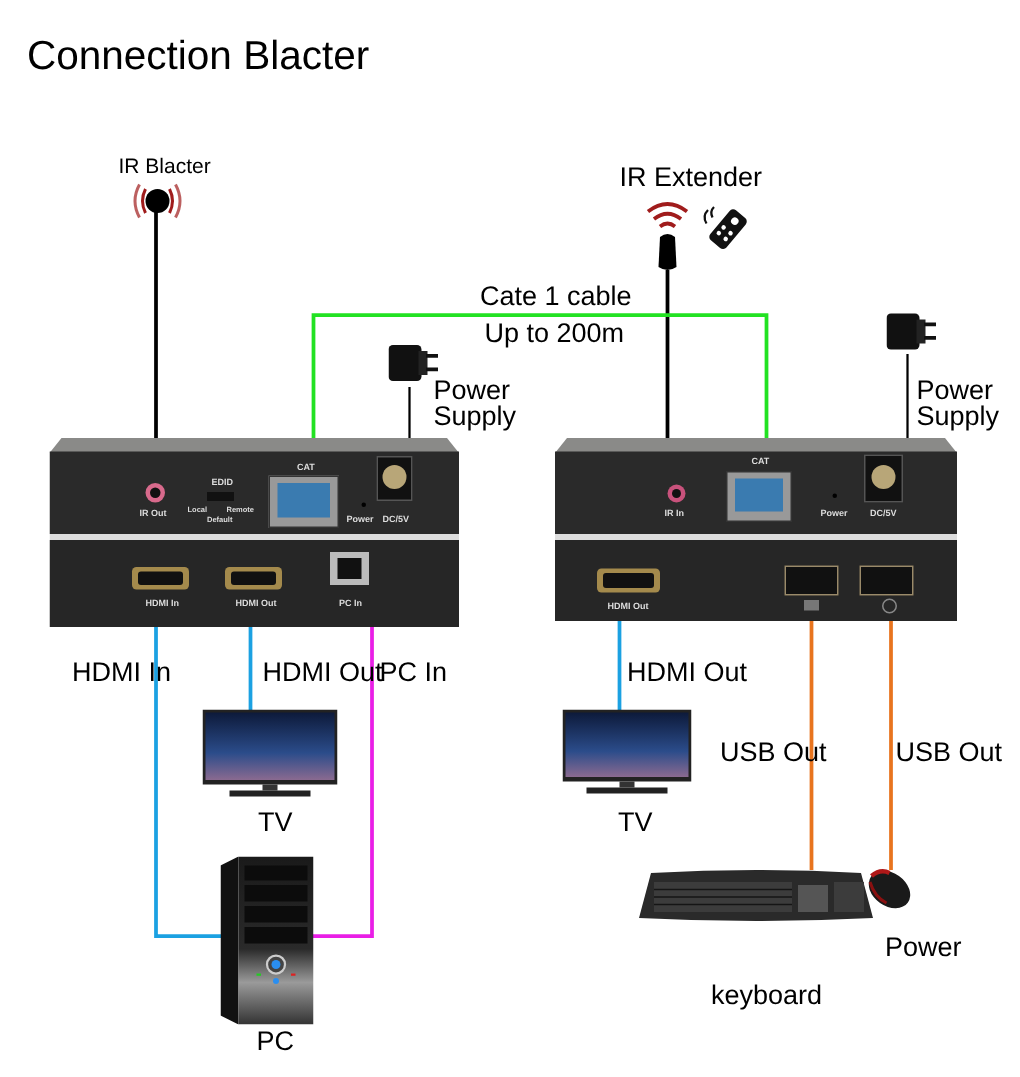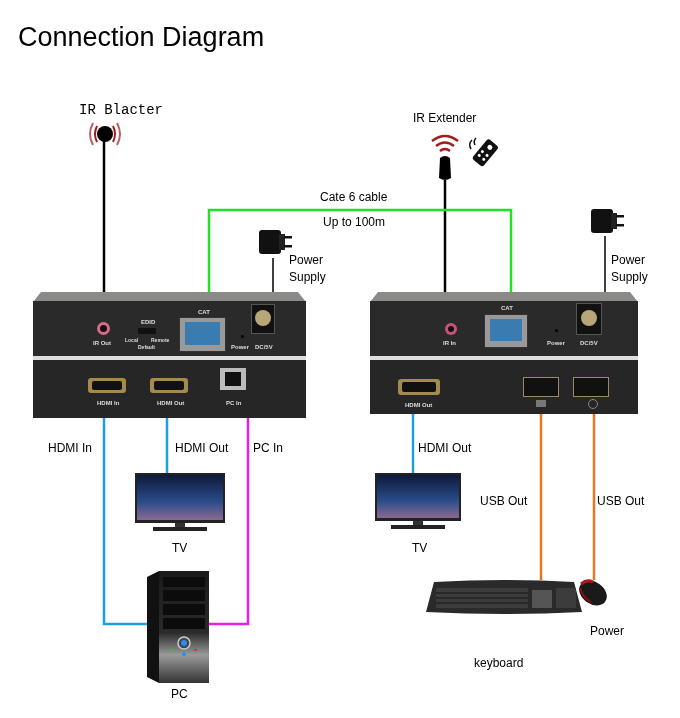--- a/index.html
+++ b/index.html
@@ -1,27 +1,27 @@
 <!DOCTYPE html>
 <html><head>
 <meta charset="utf-8">
 <style>
   html, body { margin:0; padding:0; background:#ffffff; }
   body { width:680px; height:718px; position:relative; overflow:hidden;
          font-family:"Liberation Sans", sans-serif; color:#000; }
   .abs { position:absolute; }
   .title { left:18px; top:20px; font-size:27px; line-height:34px; white-space:nowrap; }
-  .lbl { font-size:12px; line-height:17px; white-space:nowrap; }
+  .lbl { font-size:18px; line-height:17px; white-space:nowrap; }
   .tiny { font-size:6px; color:#ddd; font-weight:bold; white-space:nowrap; line-height:7px; }
   svg.wires { position:absolute; left:0; top:0; }
 </style>
 </head>
 <body>
 
-<div class="abs title">Connection Diagram</div>
+<div class="abs title">Connection Blacter</div>
 
 <svg class="wires" width="680" height="718">
 
   <line x1="104" y1="140" x2="104" y2="318" stroke="#000" stroke-width="2.5"></line>
 
   <line x1="445" y1="180" x2="445" y2="318" stroke="#000" stroke-width="2.5"></line>
 
   <line x1="273" y1="258" x2="273" y2="300" stroke="#000" stroke-width="1.5"></line>
   <line x1="605" y1="236" x2="605" y2="300" stroke="#000" stroke-width="1.5"></line>
 
@@ -32,21 +32,21 @@
   <line x1="167" y1="412" x2="167" y2="474" stroke="#1ba1e2" stroke-width="2.5"></line>
 
   <polyline points="248,412 248,624 207,624" fill="none" stroke="#e91ee6" stroke-width="2.5"></polyline>
 
   <line x1="413" y1="412" x2="413" y2="474" stroke="#1ba1e2" stroke-width="2.5"></line>
 
   <line x1="541" y1="412" x2="541" y2="580" stroke="#e8741e" stroke-width="2.5"></line>
   <line x1="594" y1="412" x2="594" y2="580" stroke="#e8741e" stroke-width="2.5"></line>
 </svg>
 
-<div class="abs lbl" style="left:79px;top:102px;font-size:14px;font-family:Liberation Mono, monospace;">IR Blacter</div>
+<div class="abs lbl" style="left:79px;top:102px;font-size:14px;">IR Blacter</div>
 <svg class="abs" style="left:84px;top:118px;" width="42" height="32">
   <path d="M9,5 Q3,16 9,27" stroke="#a01c1c" stroke-width="2" fill="none" opacity="0.7"></path>
   <path d="M13,8 Q9,16 13,24" stroke="#a01c1c" stroke-width="2" fill="none"></path>
   <path d="M33,5 Q39,16 33,27" stroke="#a01c1c" stroke-width="2" fill="none" opacity="0.7"></path>
   <path d="M29,8 Q33,16 29,24" stroke="#a01c1c" stroke-width="2" fill="none"></path>
   <circle cx="21" cy="16" r="8" fill="#000"></circle>
 </svg>
 
 <div class="abs lbl" style="left:413px;top:110px;">IR Extender</div>
 <svg class="abs" style="left:428px;top:130px;" width="80" height="56">
@@ -59,22 +59,22 @@
     <circle cx="0" cy="-6" r="2.5" fill="#fff"></circle>
     <circle cx="-3" cy="2" r="1.5" fill="#fff"></circle>
     <circle cx="3" cy="2" r="1.5" fill="#fff"></circle>
     <circle cx="-3" cy="7" r="1.5" fill="#fff"></circle>
     <circle cx="3" cy="7" r="1.5" fill="#fff"></circle>
   </g>
   <path d="M44,10 Q40,14 43,19" stroke="#111" stroke-width="1.5" fill="none"></path>
   <path d="M48,8 Q45,11 47,15" stroke="#111" stroke-width="1.5" fill="none"></path>
 </svg>
 
-<div class="abs lbl" style="left:320px;top:189px;">Cate 6 cable</div>
-<div class="abs lbl" style="left:323px;top:214px;">Up to 100m</div>
+<div class="abs lbl" style="left:320px;top:189px;">Cate 1 cable</div>
+<div class="abs lbl" style="left:323px;top:214px;">Up to 200m</div>
 
 <svg class="abs" style="left:259px;top:228px;" width="34" height="32">
   <rect x="0" y="2" width="22" height="24" rx="3" fill="#111"></rect>
   <rect x="20" y="6" width="6" height="16" fill="#222"></rect>
   <rect x="25" y="8" width="8" height="2.5" fill="#111"></rect>
   <rect x="25" y="17" width="8" height="2.5" fill="#111"></rect>
 </svg>
 <div class="abs lbl" style="left:289px;top:252px;">
   <div>Power</div>
   <div>Supply</div>

